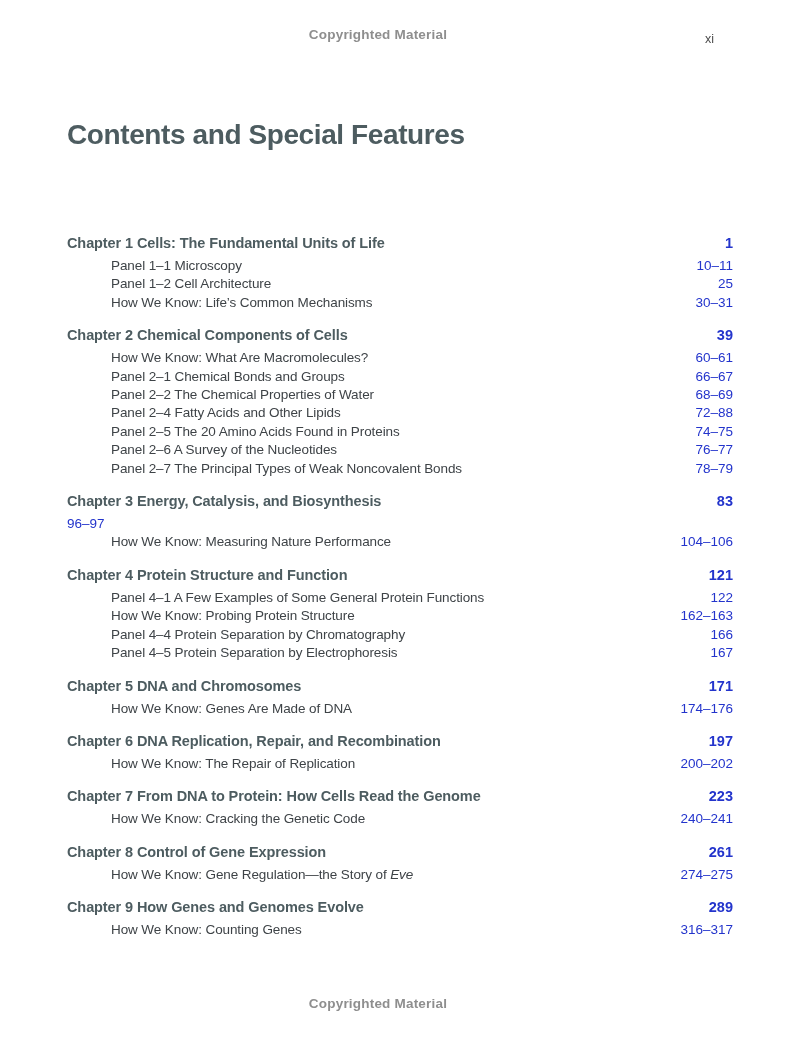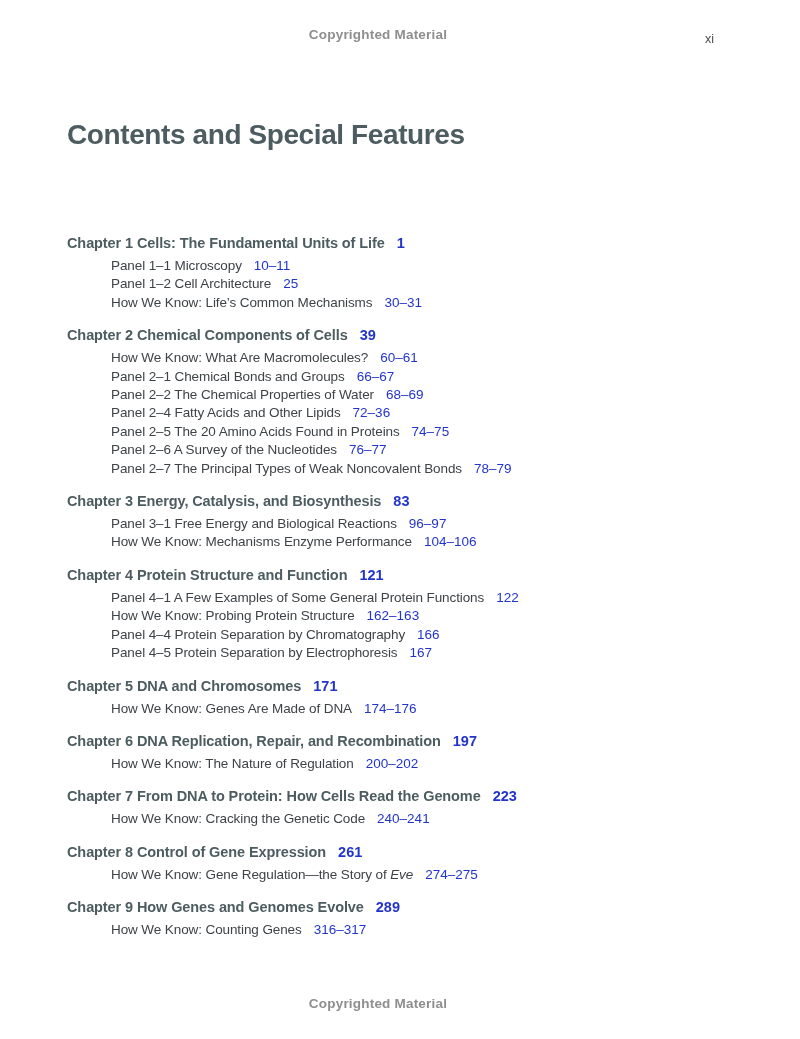--- a/index.html
+++ b/index.html
@@ -48,21 +48,21 @@
     color: var(--heading-color);
   }
   .toc {
     position: absolute;
     top: 233px; left: 67px;
     width: 666px;
   }
   .chapter { margin-bottom: 13px; }
   .row {
     display: flex;
-    justify-content: flex-start;
+    justify-content: space-between;
     align-items: baseline;
   }
   .heading-row {
     line-height: 20px;
     margin-bottom: 4px;
   }
   .heading-row .label {
     font-size: 14.5px;
     font-weight: bold;
     color: var(--heading-color);
@@ -134,46 +134,45 @@
         <div class="row entry-row">
           <span class="label">Panel 2–1 Chemical Bonds and Groups</span>
           <span class="page-num">66–67</span>
         </div>
         <div class="row entry-row">
           <span class="label">Panel 2–2 The Chemical Properties of Water</span>
           <span class="page-num">68–69</span>
         </div>
         <div class="row entry-row">
           <span class="label">Panel 2–4 Fatty Acids and Other Lipids</span>
-          <span class="page-num">72–36</span>
+          <span class="page-num">72–88</span>
         </div>
         <div class="row entry-row">
           <span class="label">Panel 2–5 The 20 Amino Acids Found in Proteins</span>
           <span class="page-num">74–75</span>
         </div>
         <div class="row entry-row">
           <span class="label">Panel 2–6 A Survey of the Nucleotides</span>
           <span class="page-num">76–77</span>
         </div>
         <div class="row entry-row">
           <span class="label">Panel 2–7 The Principal Types of Weak Noncovalent Bonds</span>
           <span class="page-num">78–79</span>
         </div>
       </section>
       <section class="chapter">
         <div class="row heading-row">
           <span class="label">Chapter 3 Energy, Catalysis, and Biosynthesis</span>
           <span class="page-num">83</span>
         </div>
         <div class="row entry-row">
-          <span class="label">Panel 3–1 Free Energy and Biological Reactions</span>
           <span class="page-num">96–97</span>
         </div>
         <div class="row entry-row">
-          <span class="label">How We Know: Mechanisms Enzyme Performance</span>
+          <span class="label">How We Know: Measuring Nature Performance</span>
           <span class="page-num">104–106</span>
         </div>
       </section>
       <section class="chapter">
         <div class="row heading-row">
           <span class="label">Chapter 4 Protein Structure and Function</span>
           <span class="page-num">121</span>
         </div>
         <div class="row entry-row">
           <span class="label">Panel 4–1 A Few Examples of Some General Protein Functions</span>
@@ -201,21 +200,21 @@
           <span class="label">How We Know: Genes Are Made of DNA</span>
           <span class="page-num">174–176</span>
         </div>
       </section>
       <section class="chapter">
         <div class="row heading-row">
           <span class="label">Chapter 6 DNA Replication, Repair, and Recombination</span>
           <span class="page-num">197</span>
         </div>
         <div class="row entry-row">
-          <span class="label">How We Know: The Nature of Regulation</span>
+          <span class="label">How We Know: The Repair of Replication</span>
           <span class="page-num">200–202</span>
         </div>
       </section>
       <section class="chapter">
         <div class="row heading-row">
           <span class="label">Chapter 7 From DNA to Protein: How Cells Read the Genome</span>
           <span class="page-num">223</span>
         </div>
         <div class="row entry-row">
           <span class="label">How We Know: Cracking the Genetic Code</span>

